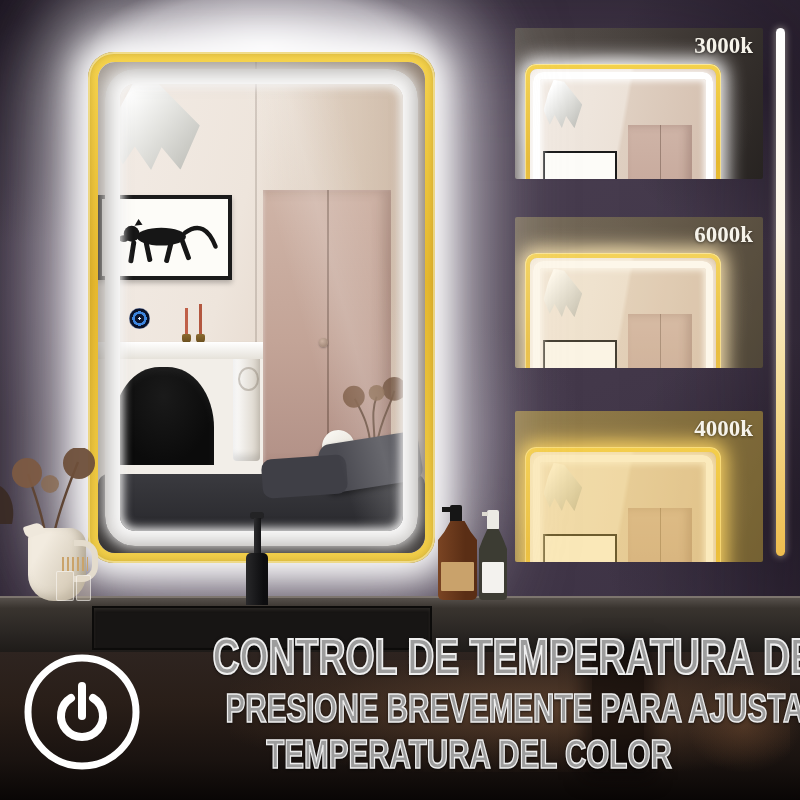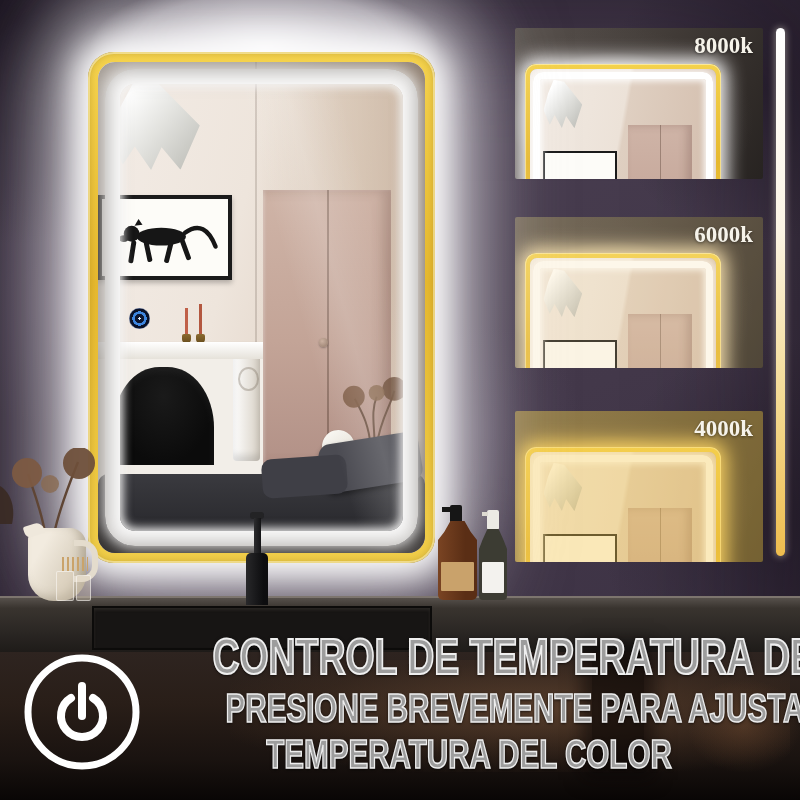--- a/index.html
+++ b/index.html
@@ -331,21 +331,21 @@
     <rect x="78" y="26" width="5" height="23" rx="2" transform="rotate(-20 80 26)"></rect>
     <path d="M84,20 C98,10 108,16 115,34" stroke="#161616" stroke-width="4.5" fill="none" stroke-linecap="round"></path>
   </g>
 </svg>
             </div>
         <div class="t-wardrobe"></div>
         <div class="t-led"></div>
       </div>
     </div>
     <div class="t-tint"></div>
-    <div class="t-label">8000k</div>
+    <div class="t-label">3000k</div>
       </div>
       <div class="thumb" style="top: 217px; --glow: rgba(246,226,180,0.95); --tint: rgba(246,215,150,0.20);">
     <div class="t-mirror">
       <div class="t-glass">
         <div class="t-wall"></div>
         <div class="t-lamp"></div>
         <div class="t-art">
 <svg viewBox="0 0 120 60" preserveAspectRatio="xMidYMax meet">
   <g fill="#161616">
     <ellipse cx="60" cy="24" rx="25" ry="9"></ellipse>

